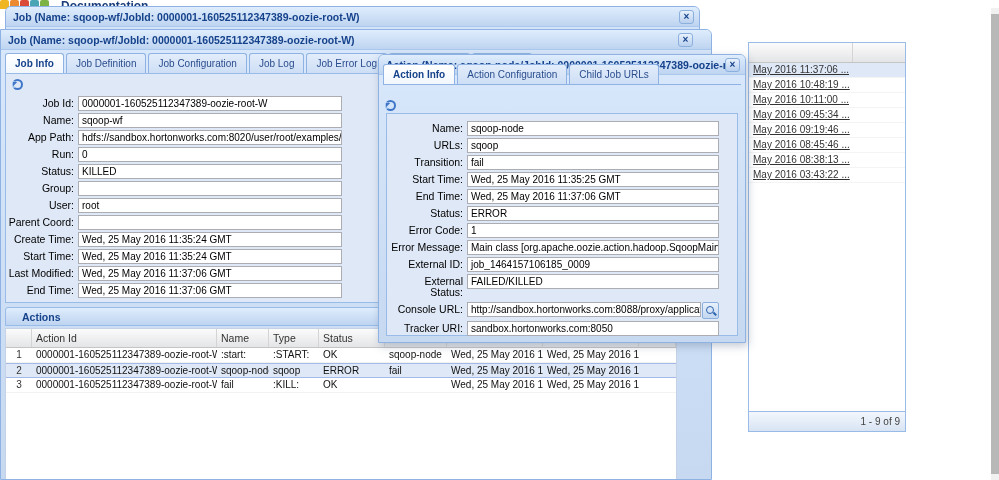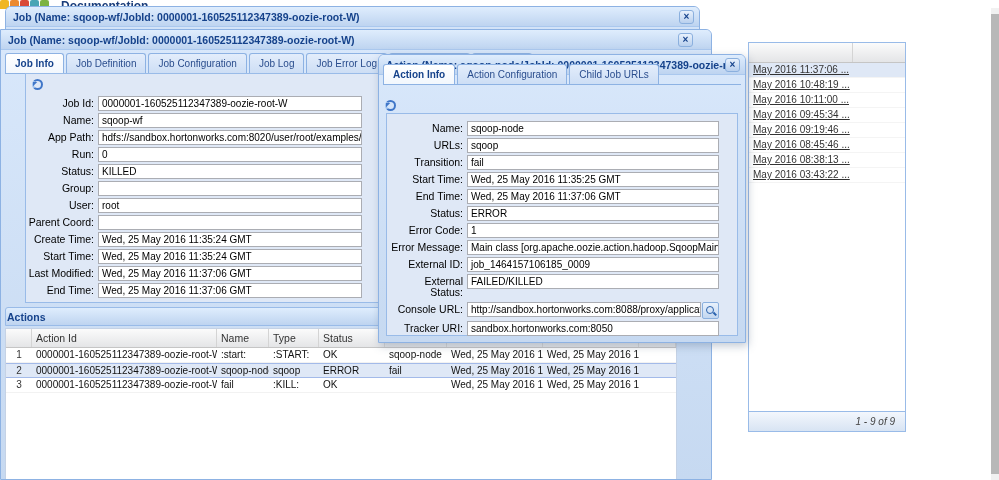--- a/index.html
+++ b/index.html
@@ -37,28 +37,28 @@
     border:3px solid transparent; border-right-color:#3f76c8; transform:rotate(45deg); }
 
   .form-panel { position:absolute; border:1px solid #99bbe8; background:#dfe8f6; }
   .form-row { display:flex; align-items:flex-start; margin-bottom:2px; }
   .form-label { text-align:right; padding-right:4px; color:#000; font-size:10.5px; line-height:13px; padding-top:1px; }
   .form-value { height:15px; border:1px solid #abadb3; background:#fff; font-size:10px;
     line-height:13px; padding:0 3px; white-space:nowrap; overflow:hidden; }
 
   
   #win2 { left:0; top:29px; width:712px; height:451px; border-radius:0 6px 0 0; }
-  #win2-panel { left:4px; top:43px; width:702px; height:230px;margin-left:20px; }
+  #win2-panel { left:4px; top:43px; width:702px; height:230px; }
   #win2-panel .toolbar { padding:5px 0 4px 6px; }
   #win2 .form-label { width:70px; }
   #win2 .form-value { width:264px; }
   #win2-form { padding-left:2px; }
 
   #actions-panel { position:absolute; left:4px; top:277px; width:702px; bottom:0; }
-  #actions-bar { height:19px; line-height:18px; padding-left:1px; font-weight:bold; color:#15428b;
+  #actions-bar { height:19px; line-height:18px; padding-left:16px; font-weight:bold; color:#15428b;
     background:linear-gradient(180deg,#dfedfd,#bed4f0); border:1px solid #99bbe8; border-radius:3px 3px 0 0; font-size:10.5px; }
   #grid { position:absolute; left:0; top:21px; width:672px; bottom:0; background:#fff;
     border:1px solid #c5d2e5; border-bottom:none; }
   .grid-header { display:flex; height:19px; background:linear-gradient(180deg,#fbfbfb,#e4e5e7);
     border-bottom:1px solid #c5c5c5; }
   .grid-header .gcell { border-right:1px solid #d4d4d4; font-size:10.5px; color:#333;
     line-height:18px; padding-left:4px; overflow:hidden; white-space:nowrap; cursor:pointer; }
   .grid-row { display:flex; height:15px; line-height:14px; font-size:10px; color:#111;
     border-bottom:1px solid #f2f2f2; cursor:pointer; background:#fff; }
   .grid-row.selected { background:#dfe8f6; border-top:1px solid #a3bae9; border-bottom:1px solid #a3bae9; }
@@ -89,22 +89,22 @@
   #console-titlebar { height:22px; line-height:21px; text-align:right; padding-right:7px;
     background:linear-gradient(180deg,#dfedfd,#bed4f0); border-bottom:1px solid #99bbe8;
     color:#333; font-size:10.5px; white-space:nowrap; overflow:hidden; }
   #console-grid-header { height:20px; display:flex; background:linear-gradient(180deg,#fbfbfb,#e4e5e7); border-bottom:1px solid #c5c5c5; }
   #console-grid-header .hc1 { width:104px; border-right:1px solid #d4d4d4; }
   #console-grid-header .hc2 { flex:1; }
   .console-row { height:15px; line-height:14px; font-size:10px; color:#333; padding-left:4px;
     white-space:nowrap; overflow:hidden; border-bottom:1px solid #f4f4f4; cursor:pointer;text-decoration:underline; }
   .console-row:first-child { background:#dfe8f6; }
   #console-footer { position:absolute; left:0; right:0; bottom:0; height:20px; line-height:19px;
-    text-align:right; padding-right:10px; font-size:10px; color:#444;
-    background:linear-gradient(180deg,#f3f7fd,#d8e4f3); border-top:1px solid #99bbe8;font-style:italic; }
+    text-align:right; padding-right:5px; font-size:10px; color:#444;
+    background:linear-gradient(180deg,#f3f7fd,#d8e4f3); border-top:1px solid #99bbe8; }
 
   
   #scrollbar { left:991px; top:8px; width:8px; height:472px; background:#f1f1f1; z-index:50; }
   #scrollbar .thumb { position:absolute; left:0; top:6px; width:8px; height:460px; background:#b8b8b8; }
 
   #bottom-sliver { left:12px; top:476px; width:11px; height:4px; background:#3a6ea5; border-radius:2px 2px 0 0; z-index:5; }
 
   #win1 { left:5px; top:6px; width:695px; height:66px; z-index:2; }
   #win2 { z-index:10; }
 </style>

